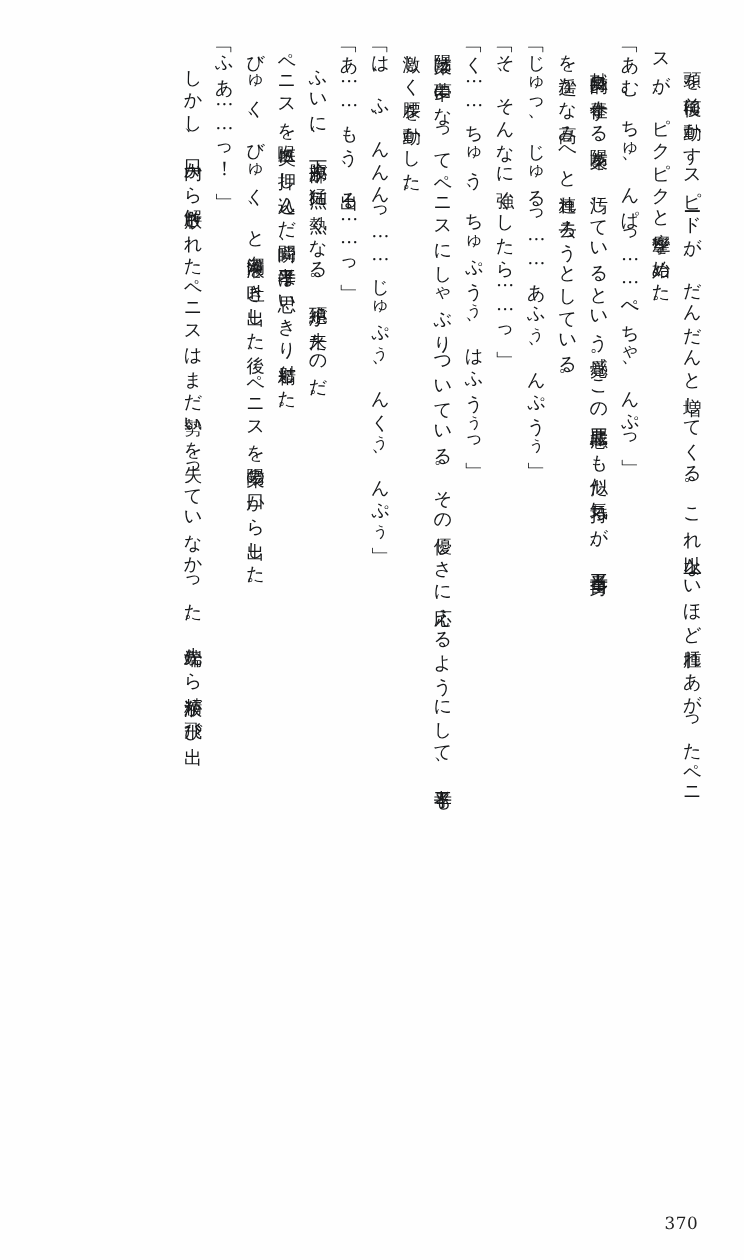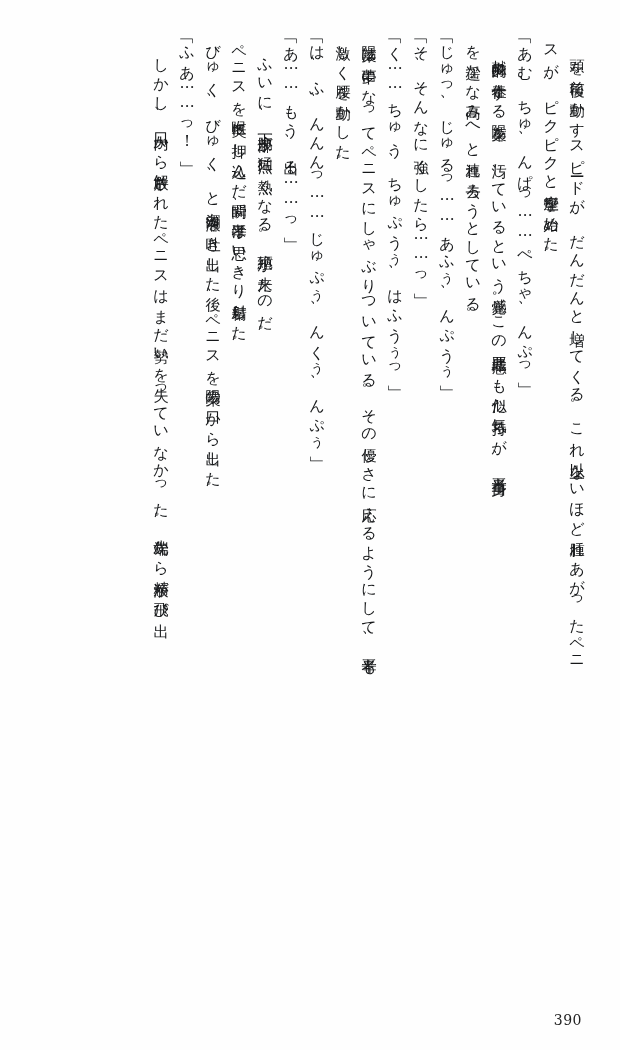--- a/index.html
+++ b/index.html
@@ -83,15 +83,15 @@
     <div class="line">激しく腰を動かした。</div>
     <div class="line">「は、ふ、んんんっ……じゅぷぅ、んくぅ、んぷぅ」</div>
     <div class="line">「あ……もう、出る……っ」</div>
     <div class="line indent-1">ふいに、下腹部が猛烈に熱くなる。絶頂が来たのだ。</div>
     <div class="line">ペニスを喉奥に押し込んだ瞬間、孝平は思いきり射精した。</div>
     <div class="line">びゅく、びゅく、と白濁液を吐き出した後、ペニスを陽菜の口から出した。</div>
     <div class="line">「ふあ……っ!」</div>
     <div class="line indent-1">しかし、口内から解放されたペニスはまだ勢いを失っていなかった。先端から精液が飛び出</div>
   </div>
 
-  <div class="page-number">390</div>
+  <div class="page-number">370</div>
 
 </div>
 
 </body></html>

